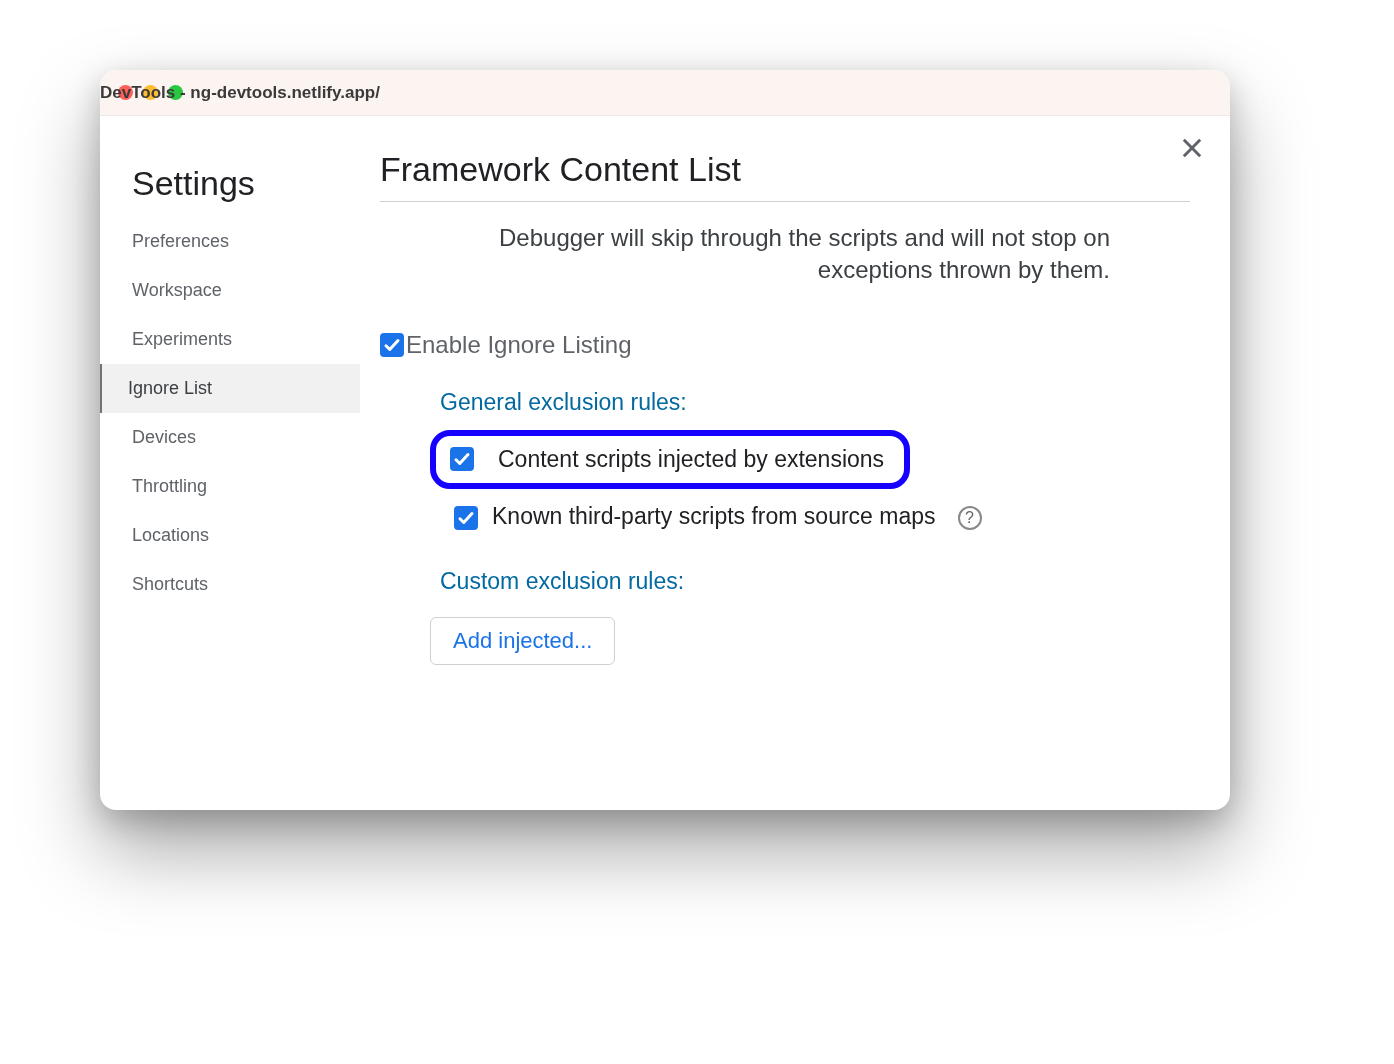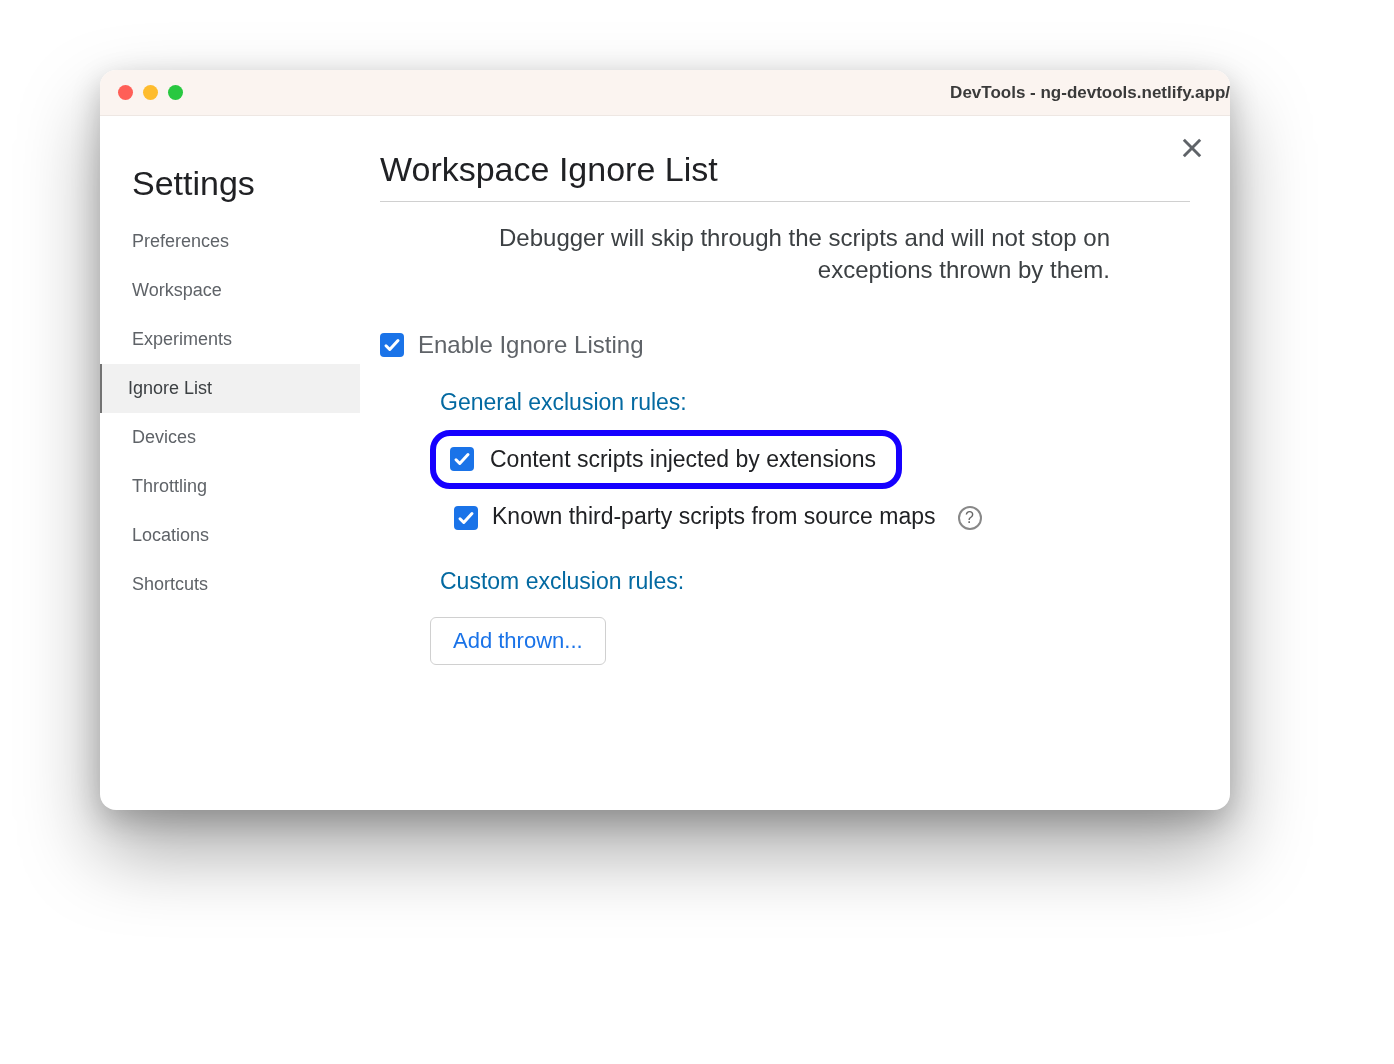--- a/index.html
+++ b/index.html
@@ -36,21 +36,21 @@
     gap: 10px;
     margin-left: 18px;
   }
   .tl { width: 15px; height: 15px; border-radius: 50%; }
   .tl-red { background: #ff5f57; }
   .tl-yellow { background: #febc2e; }
   .tl-green { background: #28c840; }
   .title {
     position: absolute;
     left: 0; right: 0;
-    text-align: right;
+    text-align: left;
     font-size: 17px;
     font-weight: 600;
     color: #3a3a3a;
     pointer-events: none;
   }
   .content {
     flex: 1;
     display: flex;
     position: relative;
   }
@@ -103,21 +103,21 @@
     font-size: 24px;
     color: #3c4043;
     line-height: 1.35;
     margin-bottom: 44px;
     max-width: 730px;
     text-align: right;
   }
   .check-row {
     display: flex;
     align-items: center;
-    gap: 14px;
+    gap: 2px;
     font-size: 24px;
     color: #5f6368;
     margin-bottom: 10px;
   }
   .checkbox {
     width: 24px;
     height: 24px;
     border-radius: 4px;
     background: #1a73e8;
     display: flex;
@@ -139,21 +139,21 @@
     font-size: 23px;
     color: #202124;
     margin-left: 60px;
     padding: 8px 14px;
   }
   .highlight-box {
     border: 6px solid #1600ff;
     border-radius: 20px;
     display: inline-flex;
     align-items: center;
-    gap: 16px;
+    gap: 24px;
     padding: 10px 20px 10px 14px;
     margin-left: 50px;
     margin-bottom: 6px;
     font-size: 23px;
     color: #202124;
   }
   .help-icon {
     width: 24px;
     height: 24px;
     border: 2px solid #888;
@@ -206,21 +206,21 @@
       <div class="sidebar-item"><span>Workspace</span></div>
       <div class="sidebar-item"><span>Experiments</span></div>
       <div class="sidebar-item active"><span>Ignore List</span></div>
       <div class="sidebar-item"><span>Devices</span></div>
       <div class="sidebar-item"><span>Throttling</span></div>
       <div class="sidebar-item"><span>Locations</span></div>
       <div class="sidebar-item"><span>Shortcuts</span></div>
     </div>
 
     <div class="main">
-      <div class="main-title">Workspace Ignore List</div>
+      <div class="main-title">Framework Content List</div>
       <div class="desc">Debugger will skip through the scripts and will not stop on exceptions thrown by them.</div>
 
       <div class="check-row">
         <div class="checkbox">
           <svg viewBox="0 0 24 24" fill="none" stroke="#fff" stroke-width="4" stroke-linecap="round" stroke-linejoin="round">
               <polyline points="4 13 9 18 20 6"></polyline>
             </svg>
         </div>
         <span>Enable Ignore Listing</span>
       </div>
@@ -241,16 +241,16 @@
           <svg viewBox="0 0 24 24" fill="none" stroke="#fff" stroke-width="4" stroke-linecap="round" stroke-linejoin="round">
               <polyline points="4 13 9 18 20 6"></polyline>
             </svg>
         </div>
         <span>Known third-party scripts from source maps</span>
         <span class="help-icon">?</span>
       </div>
 
       <div class="section-label">Custom exclusion rules:</div>
 
-      <button class="add-btn"><span>Add thrown...</span></button>
+      <button class="add-btn"><span>Add injected...</span></button>
     </div>
   </div>
 </div>
 
 </body></html>

